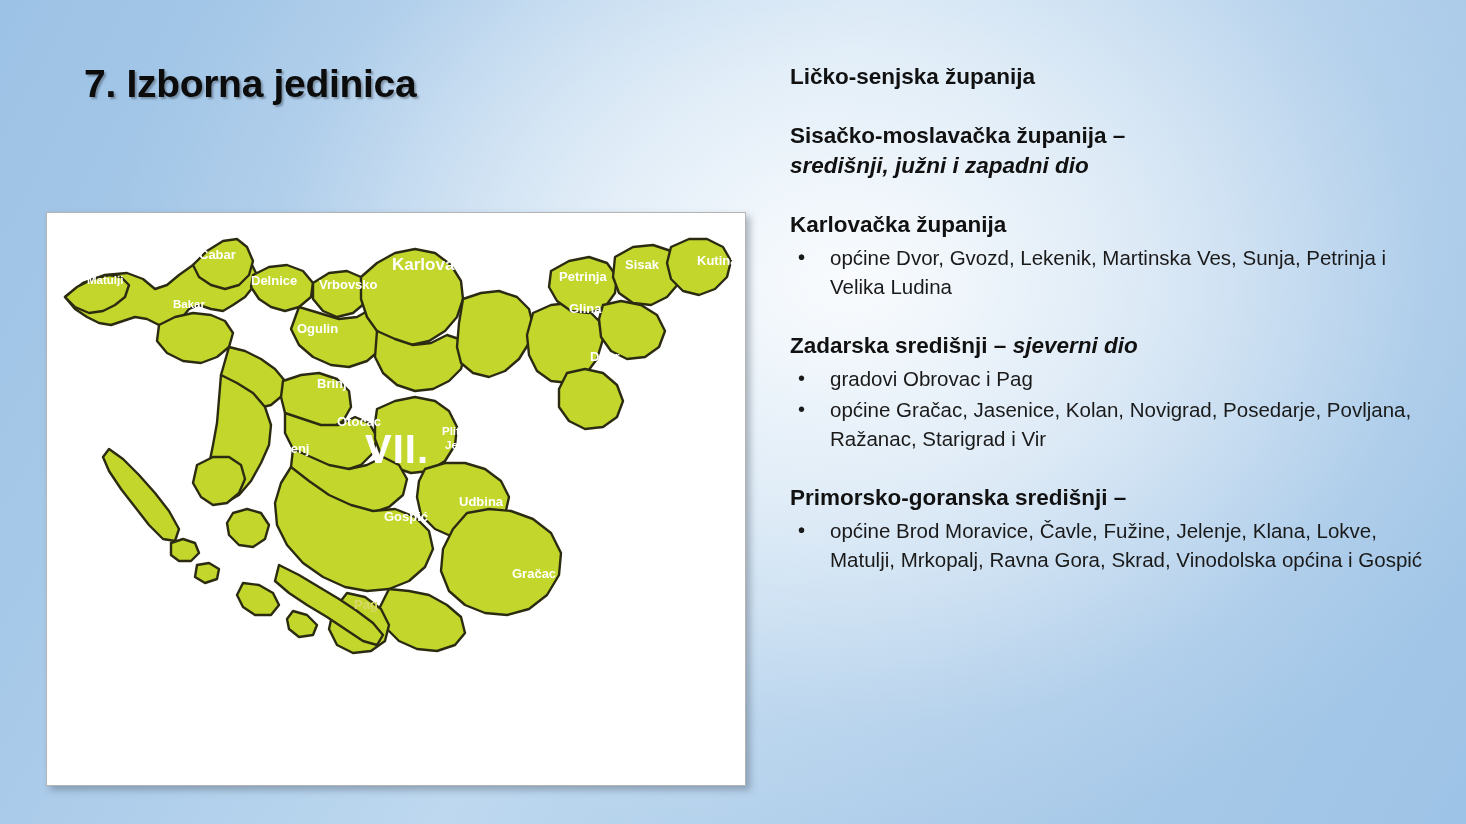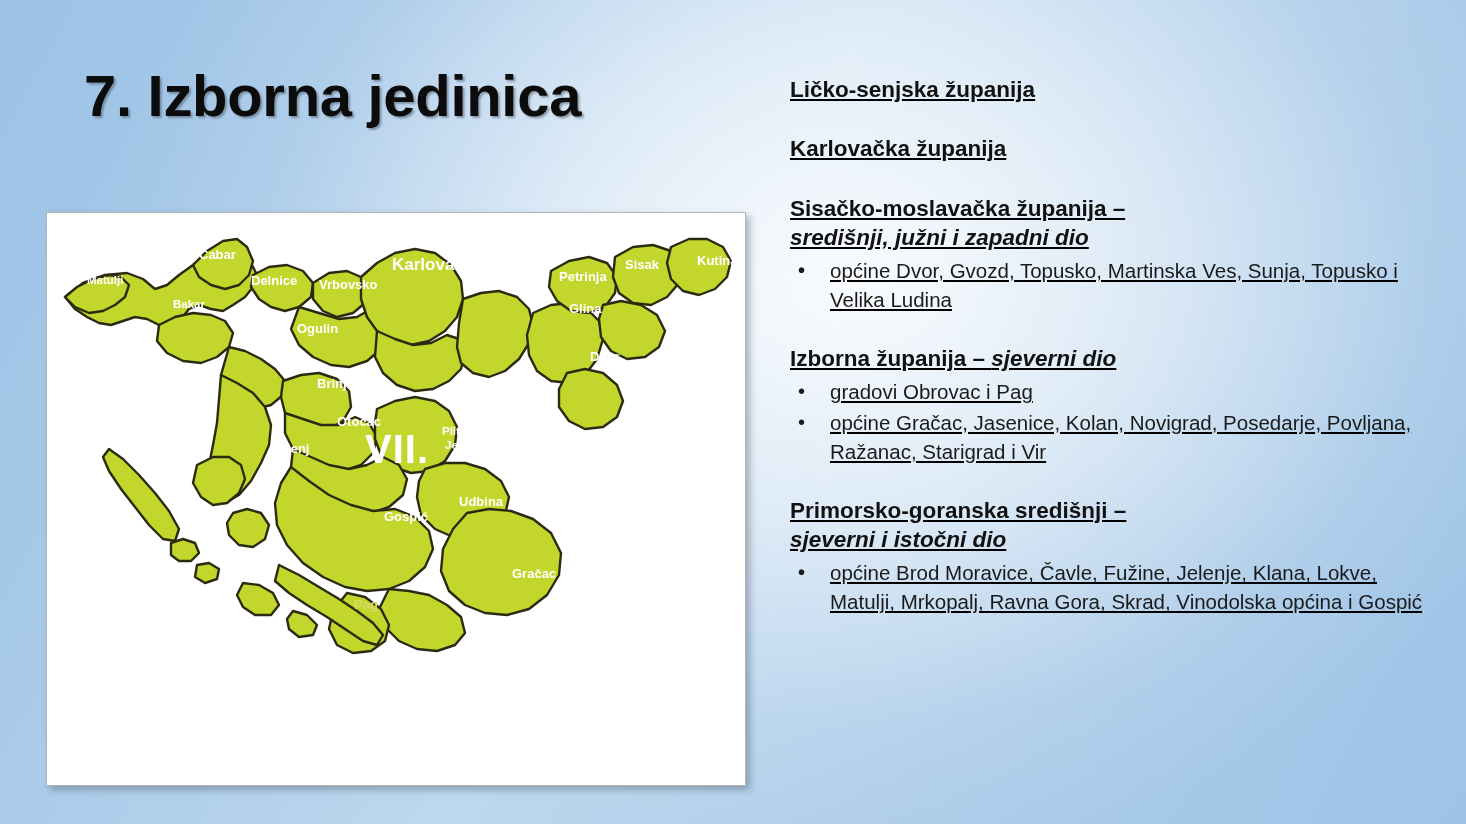--- a/index.html
+++ b/index.html
@@ -20,21 +20,21 @@
       radial-gradient(ellipse 900px 700px at 58% 34%, rgba(255,255,255,0.92) 0%, rgba(255,255,255,0.55) 34%, rgba(255,255,255,0.10) 64%, rgba(255,255,255,0) 82%),
       linear-gradient(118deg, #9cc2e5 0%, #a9cae9 22%, #bdd8ef 46%, #aecdea 70%, #9dc3e6 100%);
     overflow: hidden;
   }
 
   
   .title {
     position: absolute;
     left: 84px;
     top: 62px;
-    font-size: 58px;
+    font-size: 39px;
     font-weight: bold;
     color: #0c0c0c;
     letter-spacing: -0.3px;
     text-shadow: 2px 2px 2px rgba(60,70,85,0.45);
     white-space: nowrap;
   }
 
   
   .map-frame {
     position: absolute;
@@ -57,23 +57,22 @@
   }
   .map-label.sm { font-size: 11.5px; }
   .map-label.big { font-size: 17px; }
   .map-label.roman { font-size: 40px; letter-spacing: 1px; }
   .map-label.pag { fill: #d9d96a; font-size: 13px; }
 
   
   .content {
     position: absolute;
     left: 790px;
-    top: 75px;
+    top: 62px;
     width: 640px;
-    text-decoration: underline;
   }
   .heading {
     font-size: 22.5px;
     font-weight: bold;
     color: #111111;
     line-height: 1.30;
     margin: 0 0 4px 0;
   }
   .heading .it {
     font-style: italic;
@@ -245,54 +244,53 @@
     </svg>
   </div>
 
   <div class="content">
 
     <div class="heading first">
       <span>Ličko-senjska županija</span>
     </div>
 
     <div class="heading spaced">
-      <span>Karlovačka županija</span>
-    </div>
-
-    <div class="heading spaced">
       <span>Sisačko-moslavačka županija –</span><br>
       <span class="it">središnji, južni i zapadni dio</span>
     </div>
+
+    <div class="heading spaced">
+      <span>Karlovačka županija</span>
+    </div>
     <ul class="bullets">
       <li>
         <span class="dot">•</span>
       </li>
       <li>
         <span class="dot">•</span>
-        <span>općine Dvor, Gvozd, Topusko, Martinska Ves, Sunja, Topusko i Velika Ludina</span>
+        <span>općine Dvor, Gvozd, Lekenik, Martinska Ves, Sunja, Petrinja i Velika Ludina</span>
       </li>
     </ul>
 
     <div class="heading spaced">
-      <span>Izborna županija – </span><span class="it">sjeverni dio</span>
+      <span>Zadarska središnji – </span><span class="it">sjeverni dio</span>
     </div>
     <ul class="bullets">
       <li>
         <span class="dot">•</span>
         <span>gradovi Obrovac i Pag</span>
       </li>
       <li>
         <span class="dot">•</span>
         <span>općine Gračac, Jasenice, Kolan, Novigrad, Posedarje, Povljana, Ražanac, Starigrad i Vir</span>
       </li>
     </ul>
 
     <div class="heading spaced">
       <span>Primorsko-goranska središnji –</span><br>
-      <span class="it">sjeverni i  istočni dio</span>
     </div>
     <ul class="bullets">
       <li>
         <span class="dot">•</span>
       </li>
       <li>
         <span class="dot">•</span>
         <span>općine Brod Moravice, Čavle, Fužine, Jelenje, Klana, Lokve, Matulji, Mrkopalj, Ravna Gora, Skrad, Vinodolska općina i Gospić</span>
       </li>
     </ul>

